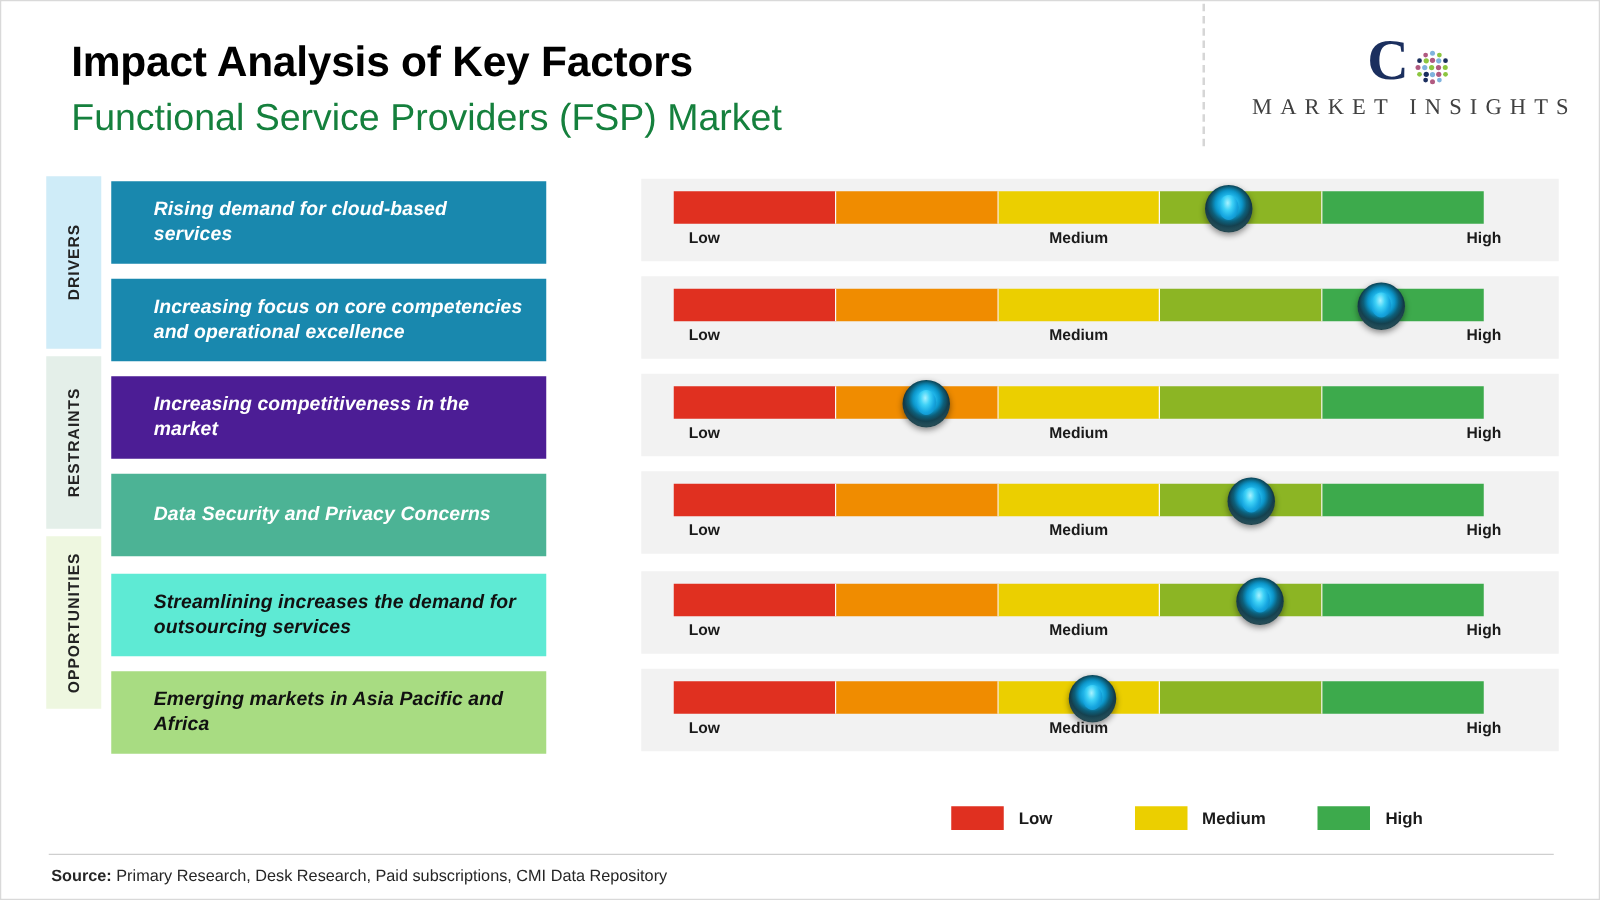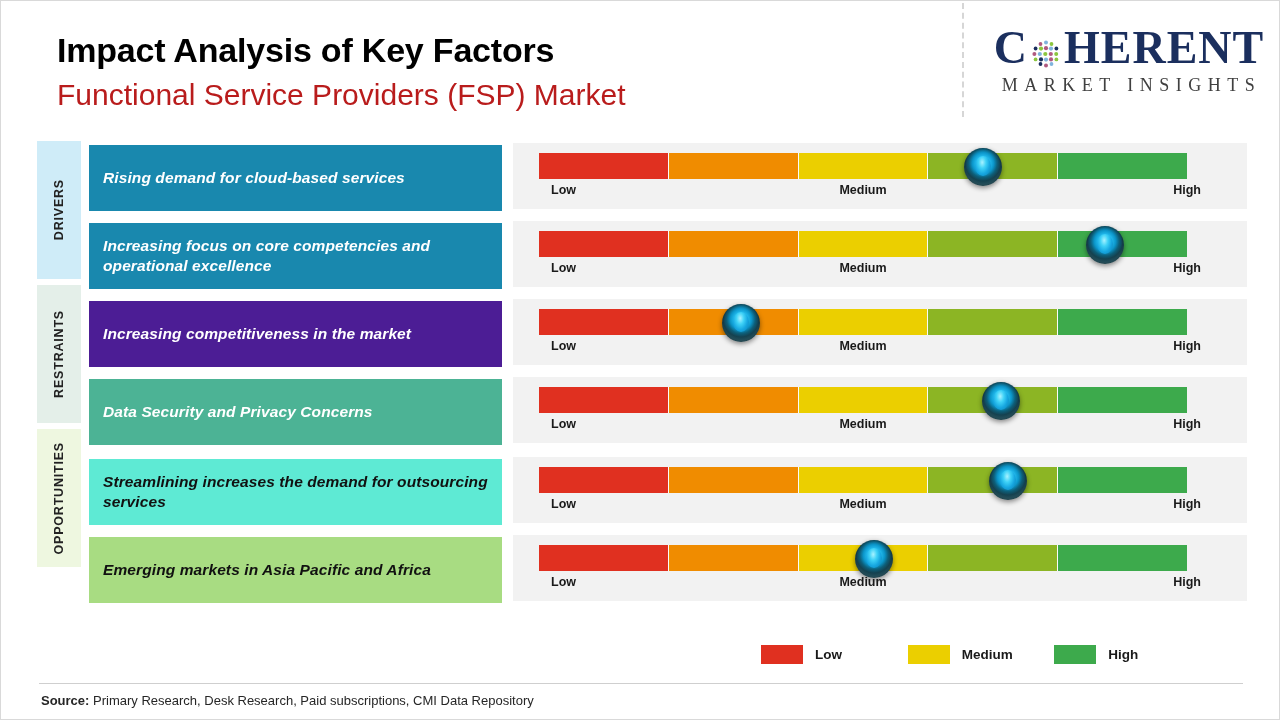--- a/index.html
+++ b/index.html
@@ -41,21 +41,21 @@
     font-weight: bold;
     color: #000000;
     letter-spacing: -0.2px;
     line-height: 1.15;
     white-space: nowrap;
   }
 
   #sub-title {
     font-size: 30px;
     font-weight: normal;
-    color: #b91c1c;
+    color: #15803d;
     line-height: 1.25;
     margin-top: 6px;
     white-space: nowrap;
   }
 
   #header-divider {
     position: absolute;
     left: 945px; top: 2px;
     width: 0;
     height: 114px;
@@ -122,23 +122,24 @@
     font-size: 12.5px;
     font-weight: bold;
     color: #222222;
     letter-spacing: 0.8px;
     white-space: nowrap;
   }
 
   .factor-row {
     position: absolute;
     left: 88px;
-    width: 413px;
+    width: 348px;
     display: flex;
     align-items: center;
+    padding-left: 20px;
   }
 
   .factor-text {
     font-size: 15.5px;
     font-weight: bold;
     font-style: italic;
     line-height: 1.3;
     padding: 0 14px;
     letter-spacing: 0.1px;
   }
@@ -285,21 +286,20 @@
               <circle cx="12.0" cy="22.4" r="2.1" fill="#1b2f5e"></circle>
               <circle cx="17.0" cy="22.6" r="2.1" fill="#7fb3dd"></circle>
               <circle cx="22.0" cy="22.4" r="2.1" fill="#b05a80"></circle>
               <circle cx="27.4" cy="22.4" r="1.9" fill="#8cc63f"></circle>
               <circle cx="11.5" cy="27.0" r="1.9" fill="#1b2f5e"></circle>
               <circle cx="17.0" cy="28.4" r="2.0" fill="#b05a80"></circle>
               <circle cx="22.5" cy="27.0" r="1.9" fill="#7fb3dd"></circle>
             </g>
           </svg>
         </span>
-        <span>HERENT</span>
       </div>
       <div id="logo-tag">MARKET INSIGHTS</div>
     </div>
   </div>
 
   <div id="matrix">
 
     <div class="cat-band" style="top:0px; height:138px; background:#cfecf8;">
       <span class="cat-label">DRIVERS</span>
     </div>

